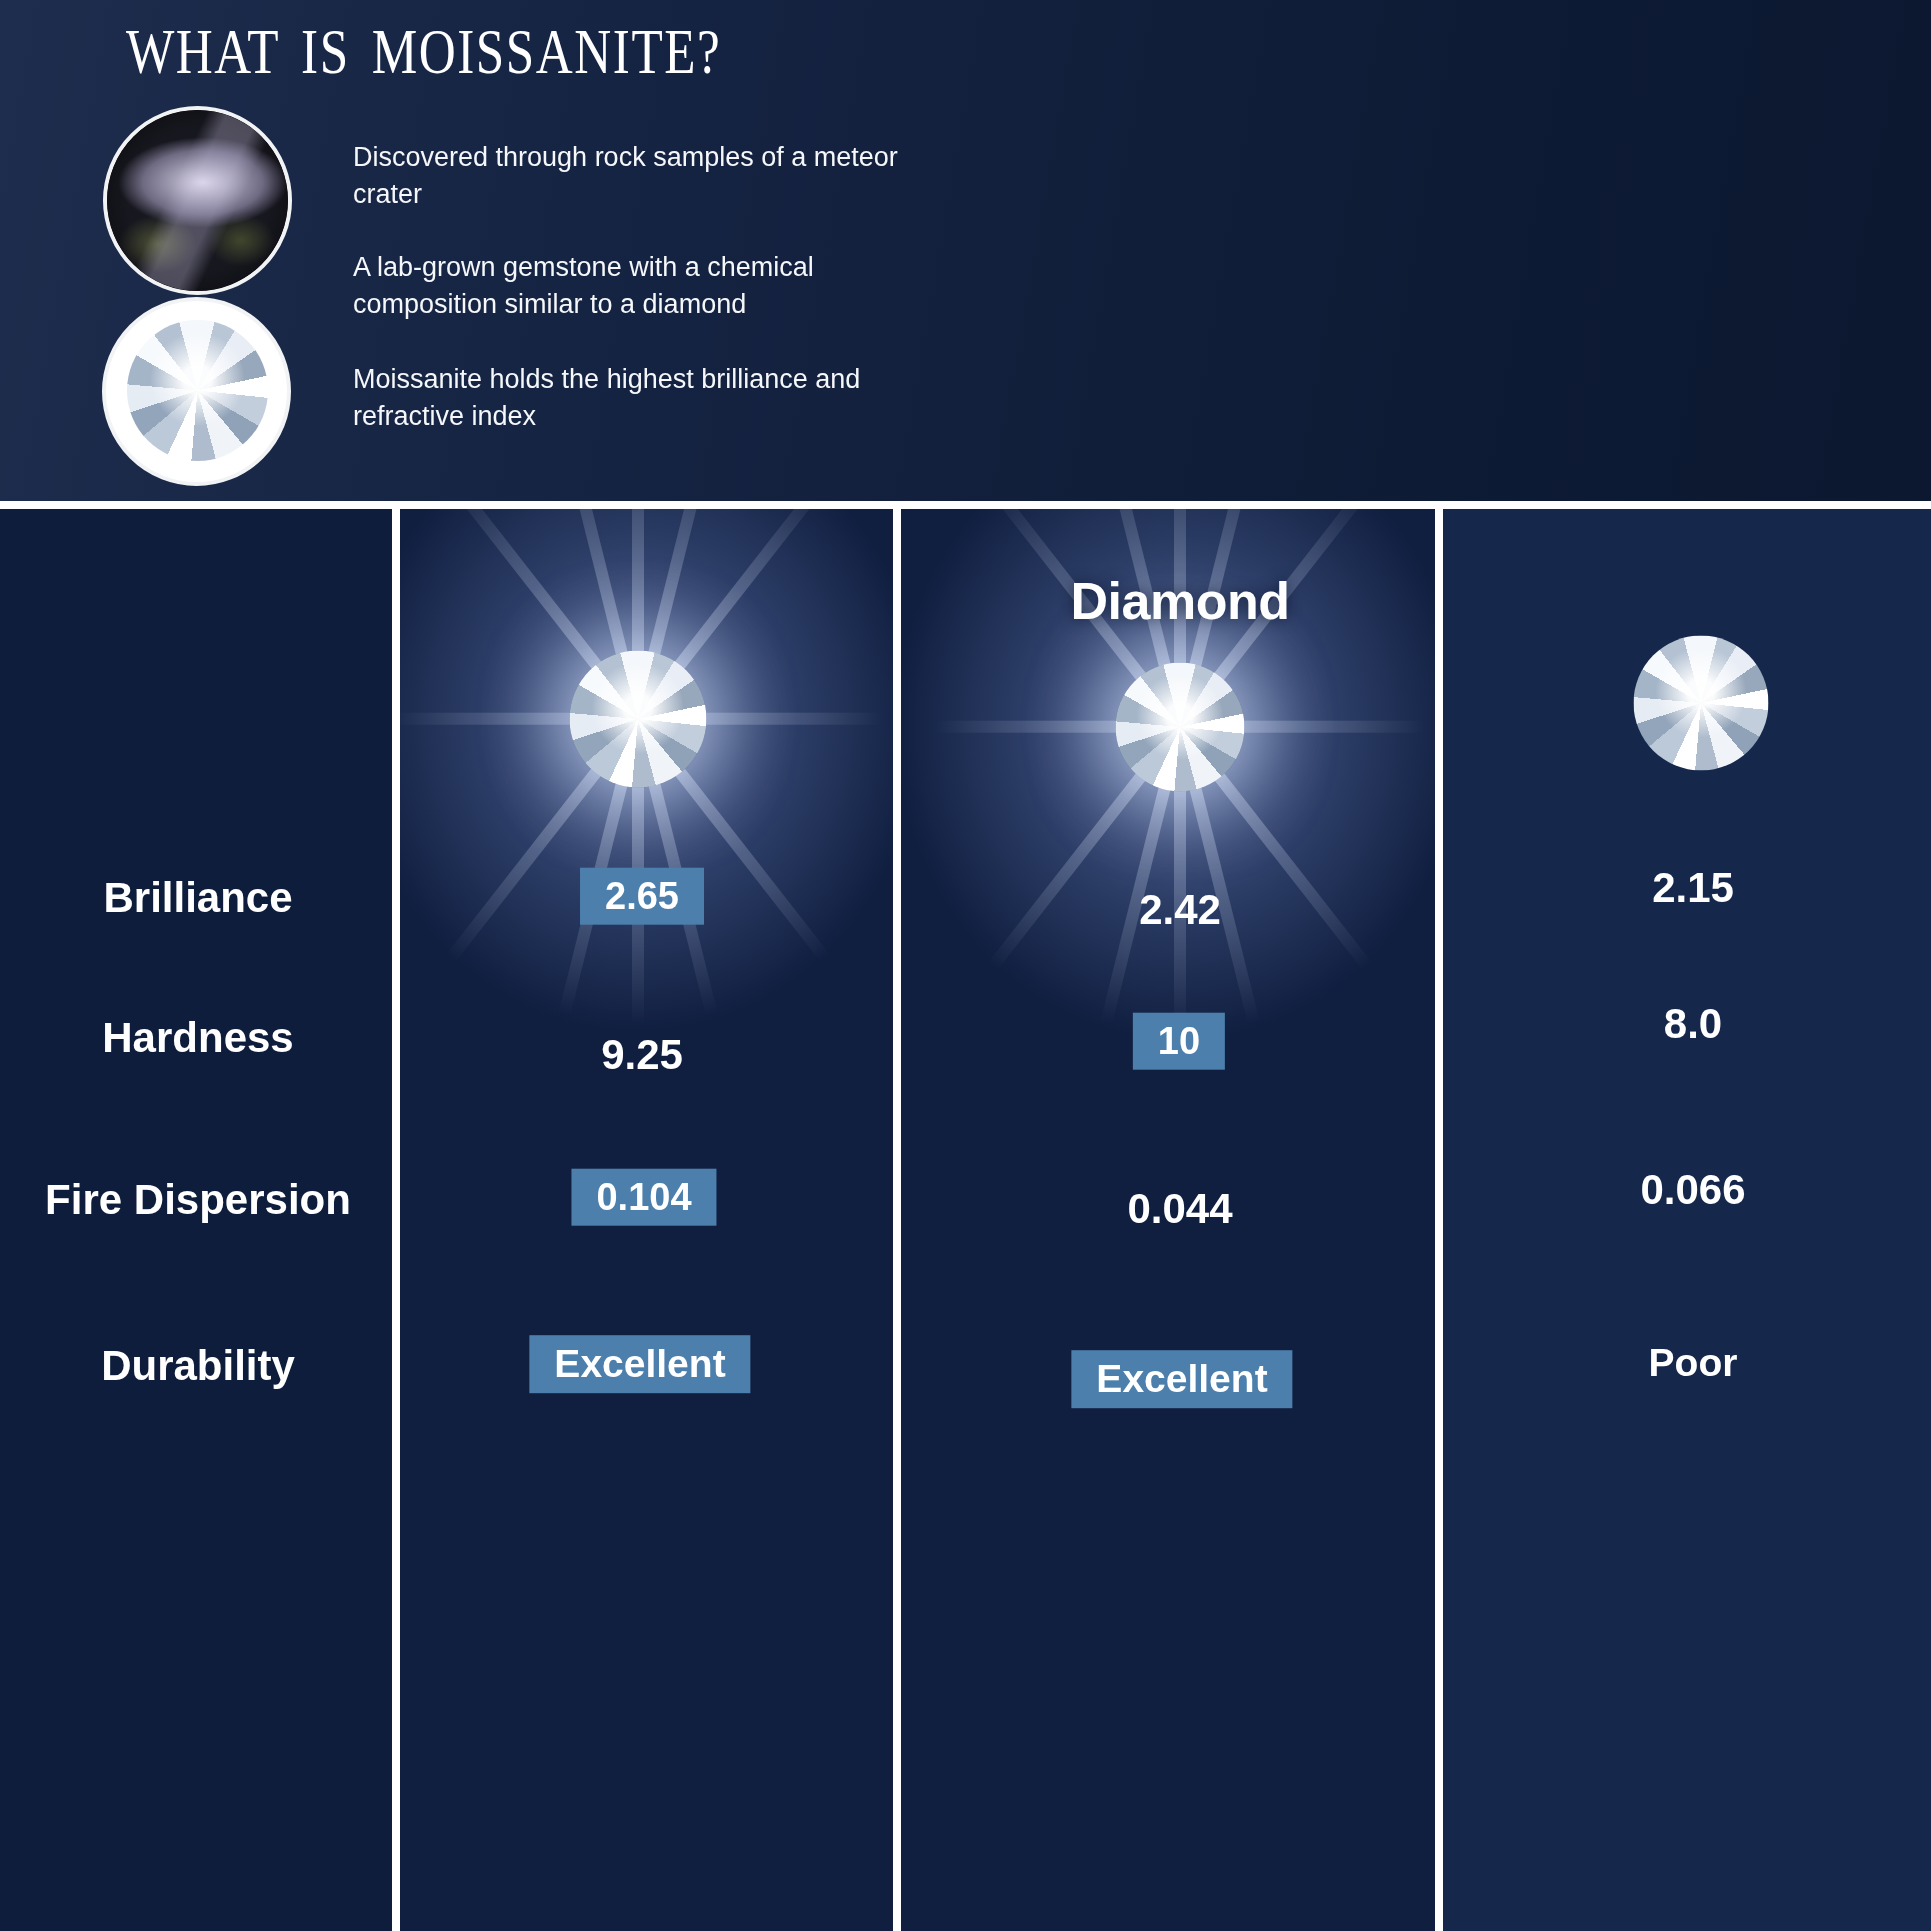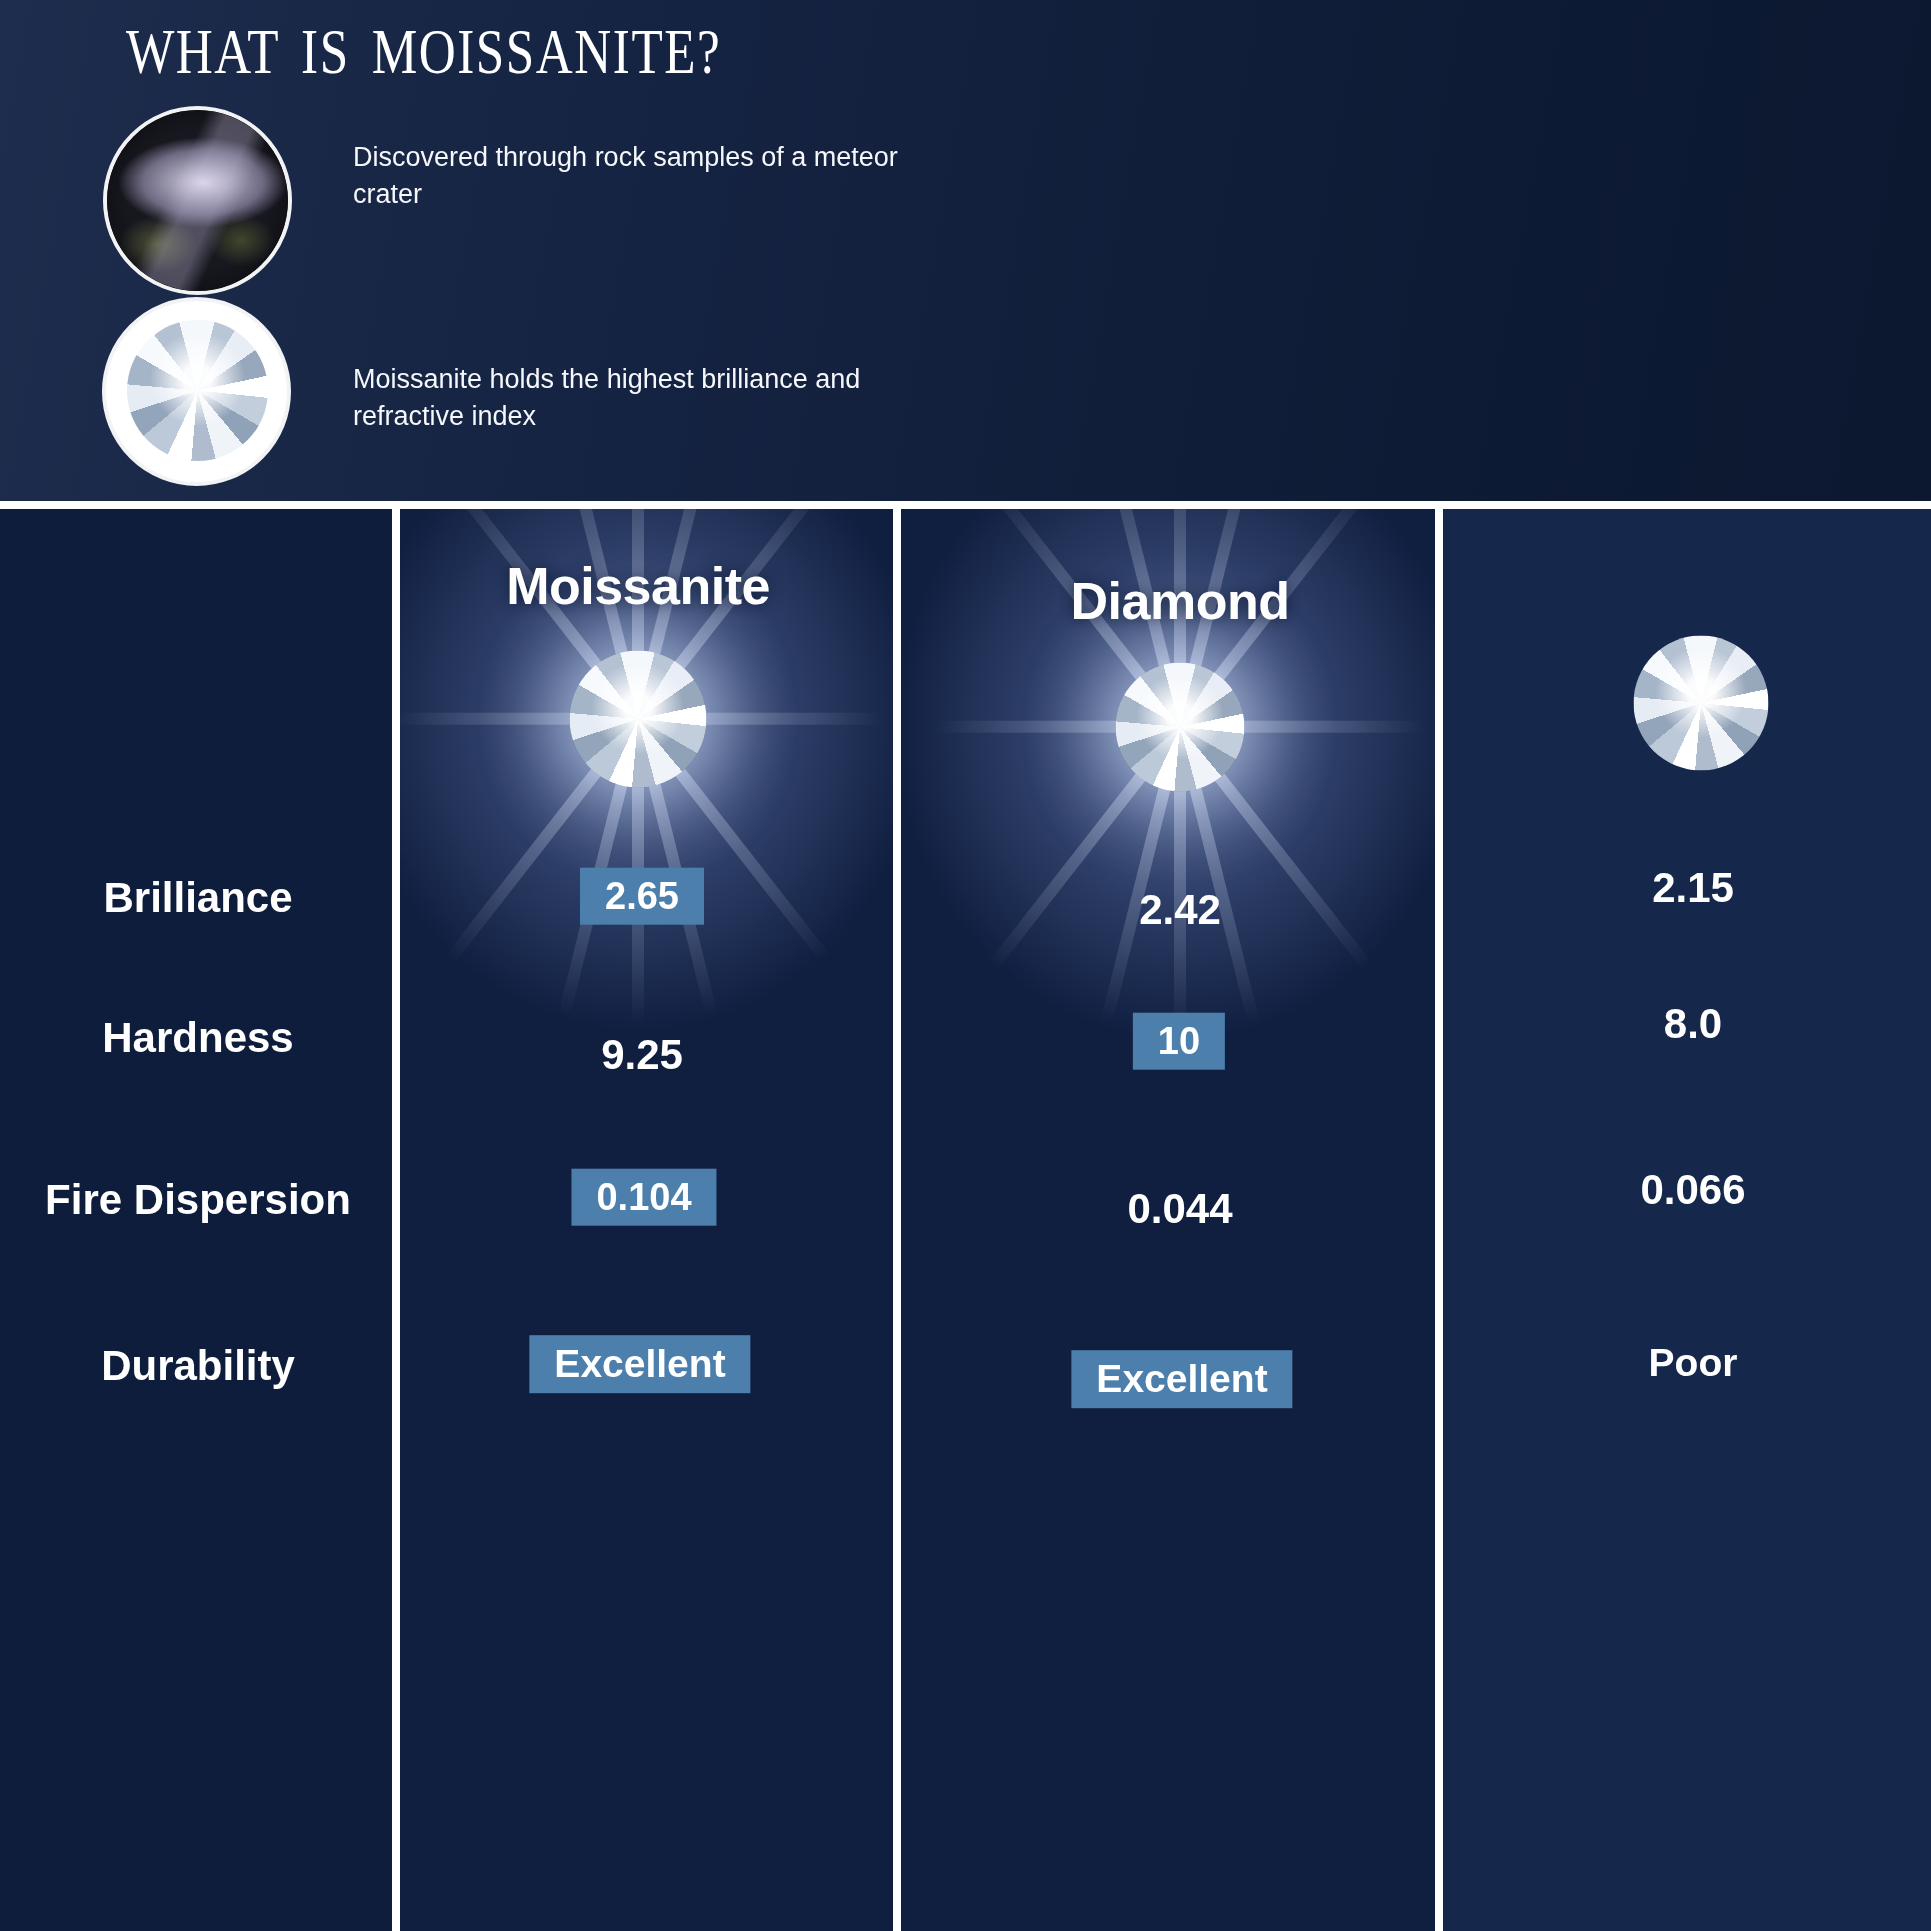--- a/index.html
+++ b/index.html
@@ -96,20 +96,21 @@
     <h1 class="title">WHAT IS MOISSANITE?</h1>
 
     <div class="circle rock-c">
       <div class="rock-inner"></div>
     </div>
     <div class="circle gem-c">
       <div class="gem photo-gem"></div>
     </div>
 
     <p class="bullet b1">Discovered through rock samples of a meteor crater</p>
+    <p class="bullet b2">A lab-grown gemstone with a chemical composition similar to a diamond</p>
     <p class="bullet b3">Moissanite holds the highest brilliance and refractive index</p>
   </header>
 
   <div>
     <div class="hline"></div>
 
     <div class="col col-labels">
       <div class="row-label" style="left:198px; top:389px;">Brilliance</div>
       <div class="row-label" style="left:198px; top:529px;">Hardness</div>
       <div class="row-label" style="left:198px; top:691px;">Fire Dispersion</div>
@@ -119,21 +120,20 @@
     <div class="col col-moiss">
       <div class="glow" style="left:238px; top:210px;"></div>
       <div class="starburst" style="left:238px; top:210px;">
         <div class="ray r1"></div>
           <div class="ray r2"></div>
         <div class="ray r3"></div>
           <div class="ray r4"></div>
         <div class="ray r5"></div>
           <div class="ray r6"></div>
       </div>
-      <h2 class="col-header" style="left:238px; top:77px;">Moissanite</h2>
       <div class="gem col-gem" style="left:238px; top:210px; width:137px; height:137px;"></div>
       <div class="cell" style="left:242px; top:387px;">
         <span class="val boxed">2.65</span>
       </div>
       <div class="cell" style="left:242px; top:522px;margin-top:24px;">
         <span class="val">9.25</span>
       </div>
       <div class="cell" style="left:244px; top:688px;">
         <span class="val boxed">0.104</span>
       </div>

